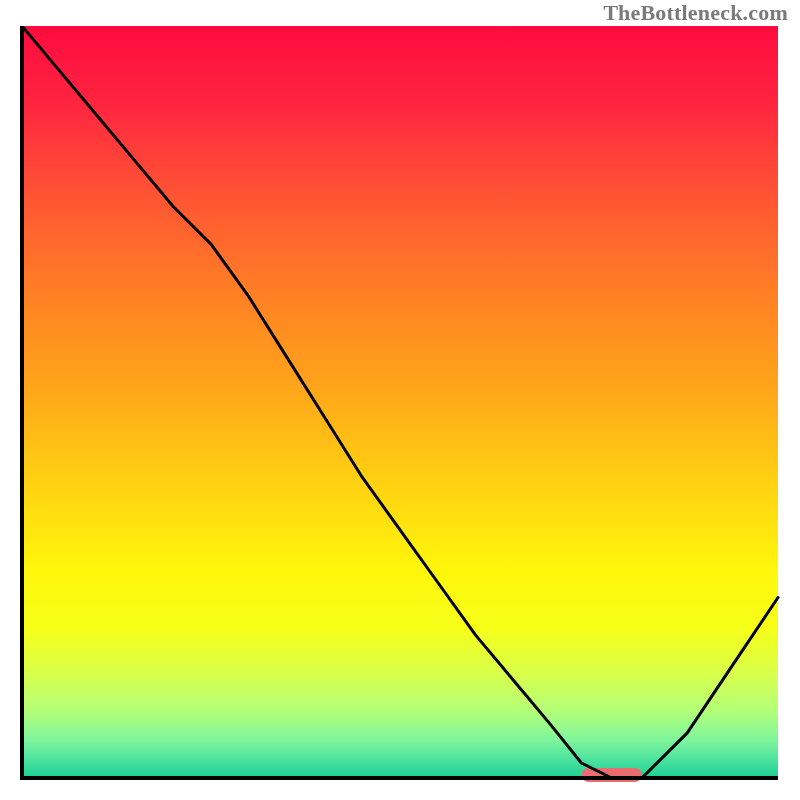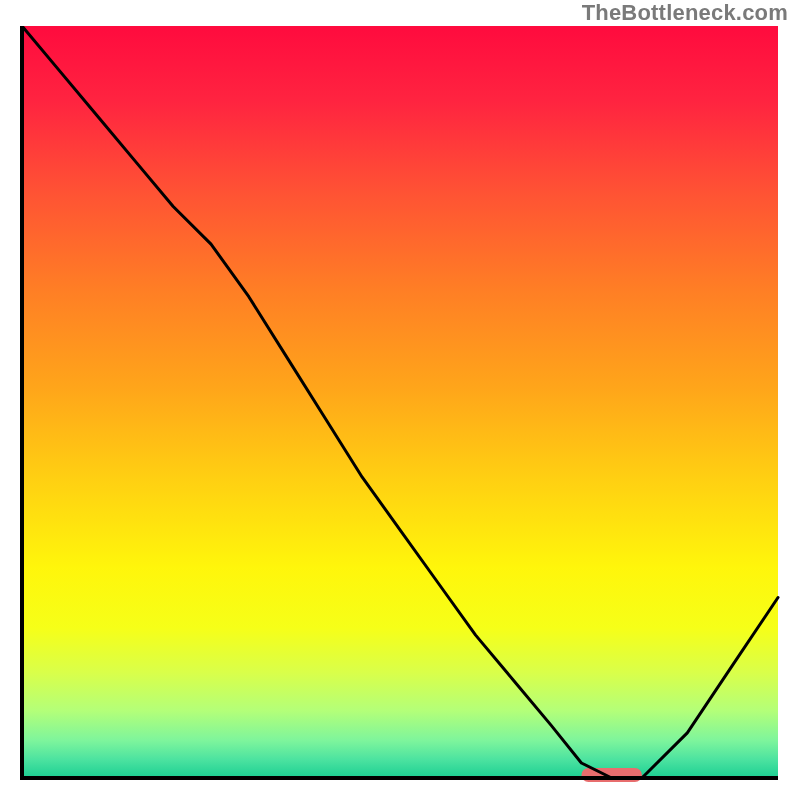--- a/index.html
+++ b/index.html
@@ -16,20 +16,21 @@
     height: 800px;
   }
   .watermark {
     position: absolute;
     top: 0;
     right: 12px;
     font-size: 22px;
     font-weight: 600;
     color: #7a7a7a;
     letter-spacing: 0.2px;
+    font-family: Liberation Serif, serif;
   }
   .plot {
     position: absolute;
     left: 18px;
     top: 26px;
     width: 764px;
     height: 756px;
   }
   svg {
     display: block;

